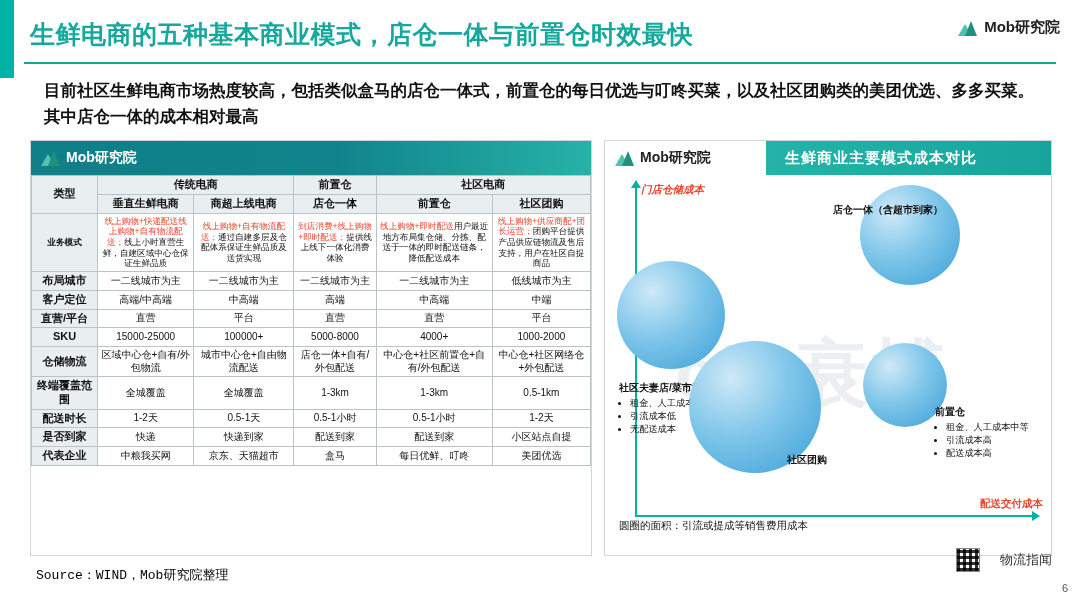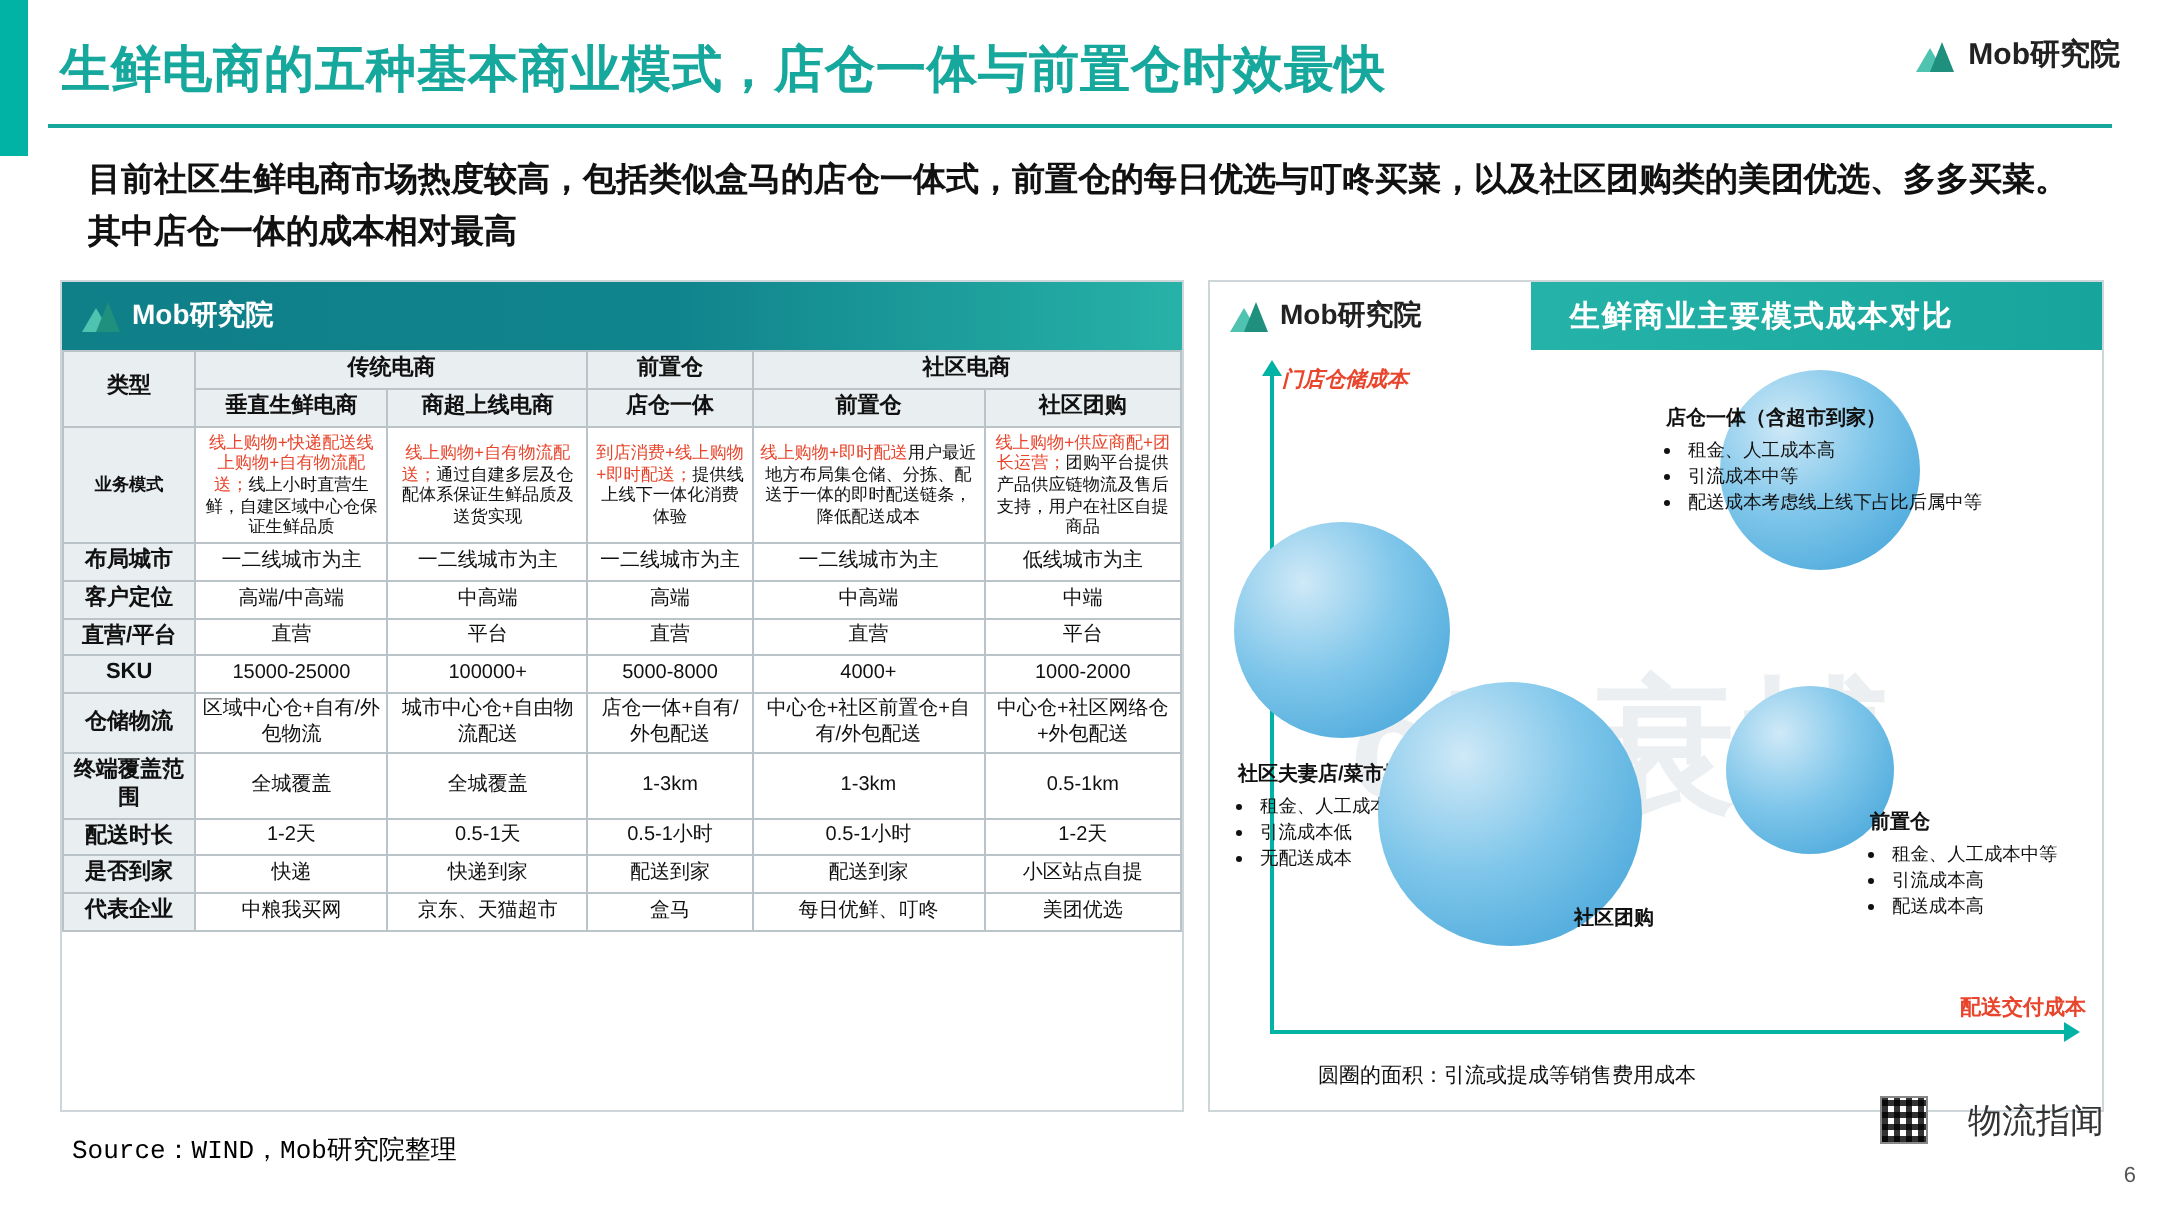--- a/index.html
+++ b/index.html
@@ -85,29 +85,29 @@
   }
   .axis-lbl-y{position:absolute;left:36px;top:8px;font-size:10.5px;color:#e8452c;font-weight:bold;font-style:italic;}
   .axis-lbl-x{position:absolute;right:8px;top:322px;font-size:10.5px;color:#e8452c;font-weight:bold;}
   .bubble{position:absolute;border-radius:50%;
     background:radial-gradient(circle at 32% 28%,#cfe9f7 0%,#7fc6ea 45%,#3a9fd6 100%);
   }
   .blbl{position:absolute;font-size:9.2px;color:#111;line-height:1.45;}
   .blbl b{font-size:10px;}
   .blbl ul{margin:1px 0 0 0;padding-left:11px;}
   .rnote{
-    position:absolute;left:14px;bottom:10px;font-size:10.5px;color:#111;margin-left:40px;
+    position:absolute;left:14px;bottom:22px;font-size:10.5px;color:#111;
   }
   
   .source{
     position:absolute;left:36px;top:566px;font-size:13px;color:#000000;font-family:Liberation Mono, monospace;
   }
   .wechat{
     position:absolute;right:28px;top:548px;display:flex;align-items:center;gap:20px;
-    font-size:17px;color:#333;
+    font-size:13px;color:#333;
   }
   .pagenum{position:absolute;right:12px;top:582px;font-size:11px;color:#555;}
   .logo-mark{width:20px;height:16px;position:relative;display:inline-block;}
   .logo-mark .m1{position:absolute;left:0;bottom:0;width:0;height:0;
     border-left:7px solid transparent;border-right:7px solid transparent;border-bottom:12px solid #4fc3b0;}
   .logo-mark .m2{position:absolute;left:7px;bottom:0;width:0;height:0;
     border-left:6px solid transparent;border-right:6px solid transparent;border-bottom:15px solid #1f8f7e;}
   .qr{width:22px;height:22px;background:
     repeating-linear-gradient(90deg,#333 0 3px,#fff 3px 6px),
     repeating-linear-gradient(0deg,#333 0 3px,#fff 3px 6px);
@@ -258,25 +258,21 @@
     <span class="htitle">生鲜商业主要模式成本对比</span>
   </div>
   <div class="rbody">
     <div class="wm">ch 衰博</div>
     <div class="axis-v"></div>
     <div class="axis-h"></div>
     <div class="axis-lbl-y">门店仓储成本</div>
     <div class="axis-lbl-x">配送交付成本</div>
     <div id="bubble-layer">
         <div class="bubble" style="left: 255px; top: 10px; width: 100px; height: 100px;"></div>
-        <div class="blbl" style="left: 228px; top: 28px;"><b>店仓一体（含超市到家）</b><ul>
-            <li>租金、人工成本高</li>
-            <li>引流成本中等</li>
-            <li>配送成本考虑线上线下占比后属中等</li>
-          </ul></div>
+        <div class="blbl" style="left: 228px; top: 28px;"><b>店仓一体（含超市到家）</b></div>
         <div class="bubble" style="left: 12px; top: 86px; width: 108px; height: 108px;"></div>
         <div class="blbl" style="left: 14px; top: 206px;"><b>社区夫妻店/菜市场</b><ul>
             <li>租金、人工成本中等</li>
             <li>引流成本低</li>
             <li>无配送成本</li>
           </ul></div>
         <div class="bubble" style="left: 258px; top: 168px; width: 84px; height: 84px;"></div>
         <div class="blbl" style="left: 330px; top: 230px;"><b>前置仓</b><ul>
             <li>租金、人工成本中等</li>
             <li>引流成本高</li>

